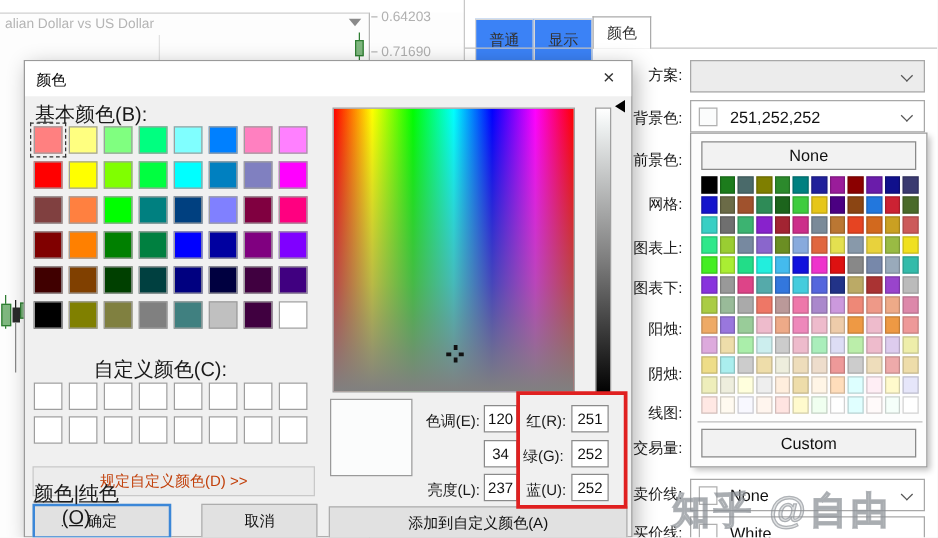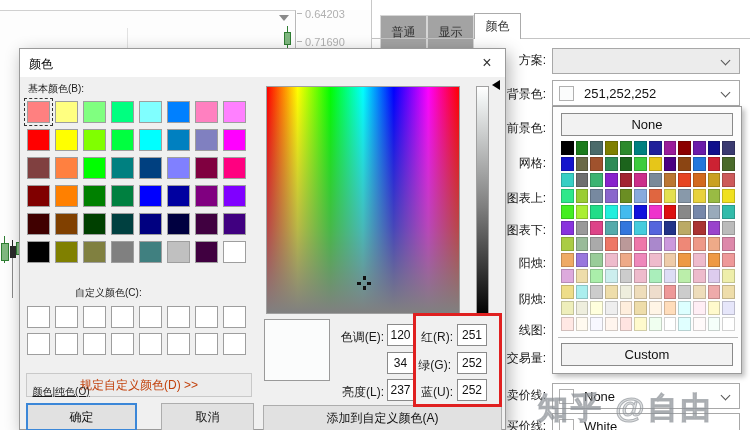--- a/index.html
+++ b/index.html
@@ -13,21 +13,21 @@
   .gridline-v { left:127px; top:28px; width:1px; height:34px; background:#e2e2e2; }
   .marker-tri { left:279px; top:15px; width:0; height:0; border-left:5px solid transparent; border-right:5px solid transparent; border-top:6px solid #8a8a8a; }
   .candle-wick { background:#2e7d32; }
   .candle-body { background:#7fb77f; border:1px solid #2e7d32; }
   .price-axis { left:297px; top:10px; width:74px; height:38px; background:#fdfdfd; }
   .price-tick { width:5px; height:1px; background:#b5b5b5; }
   .price-label { font-size:11px; color:#b0b0b0; white-space:nowrap; }
   .win-border-v { left:371px; top:0; width:1px; height:48px; background:#c8c8c8; }
 
   
-  .tab { top:15px; height:35px; background:#a3a3a3; border:1px solid #d6d6d6; font-size:12px; color:#333;
+  .tab { top:15px; height:35px; background:#3b82f6; border:1px solid #d6d6d6; font-size:12px; color:#333;
          display:flex; align-items:center; justify-content:center; width:47px; }
   .tab.active { top:13px; height:26px; background:#fff; border:1px solid #ababab; border-bottom:none; z-index:2; }
   .tabline { left:372px; top:38px; width:378px; height:1px; background:#c4c4c4; z-index:1; }
   .plabel { right:204px; font-size:12px; color:#1a1a1a; white-space:nowrap; }
   .dropdown { left:552px; width:188px; height:26px; background:#fff; border:1px solid #a8a8a8; display:flex; align-items:center; }
   .dropdown.disabled { background:#ececec; }
   .dd-swatch { width:15px; height:15px; margin-left:6px; border:1px solid #b0b0b0; background:#fff; }
   .dd-text { margin-left:10px; font-size:13px; color:#111; }
   .chev { position:absolute; right:10px; top:8px; width:7px; height:7px; border-right:1.4px solid #555; border-bottom:1.4px solid #555; transform:rotate(45deg); }
 
@@ -41,21 +41,21 @@
 
   .watermark { left:538px; top:388px; font-size:30px; font-weight:bold; letter-spacing:3px; white-space:nowrap;
                color:rgba(150,155,160,.30); -webkit-text-stroke:1px rgba(140,145,150,.65); z-index:6; }
 
   
   .dialog { left:19px; top:48px; width:487px; height:382px; background:#f0f0f0; border:1px solid #9a9a9a;
             box-shadow:3px 5px 16px rgba(0,0,0,.30); z-index:4; }
   .dlg-title { left:0; top:0; width:100%; height:28px; background:#fff; }
   .dlg-title-text { left:9px; top:7px; font-size:12px; color:#000; }
   .dlg-close { right:2px; top:2px; width:32px; height:24px; font-size:16px; color:#333; display:flex; align-items:center; justify-content:center; cursor:pointer; }
-  .sec-label { font-size:10px; color:#1a1a1a; }
+  .sec-label { font-size:16px; color:#1a1a1a; }
   .swatch-grid { display:grid; grid-template-columns:repeat(8,23px); }
   .swatch-grid .cell { width:23px; height:22px; border:1px solid #9e9e9e; }
   .basic { left:7px; top:52px; column-gap:5px; row-gap:6px; }
   .basic .cell:first-child { outline:1px dashed #333; outline-offset:2px; }
   .custom { left:7px; top:257px; column-gap:5px; row-gap:5px; }
   .btn { position:absolute; background:#e1e1e1; border:1px solid #adadad; font-size:12px; color:#111;
          display:flex; align-items:center; justify-content:center; }
   .btn.disabled { background:#ececec; border-color:#c9c9c9; color:#c2410c; }
   .btn.focused { border:2px solid #3b87d8; }
   .gradient { left:246px; top:37px; width:194px; height:228px; border:1px solid #a0a0a0;
@@ -72,20 +72,21 @@
   .num-input { position:absolute; height:22px; border:1px solid #8a8a8a; background:#fff; font-size:12px; color:#111;
                text-align:center; font-family:"Liberation Sans", sans-serif; padding:0; }
   .red-box { left:393px; top:264px; width:89px; height:94px; border:3px solid #e02020; z-index:5; }
 </style>
 </head>
 <body>
 
 <div id="app">
 
   <div class="abs chart-pane"></div>
+  <div class="abs chart-title">alian Dollar vs US Dollar</div>
   <div class="abs gridline-v"></div>
   <div class="abs marker-tri"></div>
   <div class="abs candle-wick" style="left:287px;top:26px;width:1px;height:22px;"></div>
   <div class="abs candle-body" style="left:284px;top:32px;width:7px;height:13px;"></div>
   <div class="abs price-axis"></div>
   <div class="abs price-tick" style="left:297px;top:13px;"></div>
   <div class="abs price-label" style="left:305px;top:8px;">0.64203</div>
   <div class="abs price-tick" style="left:297px;top:41px;"></div>
   <div class="abs price-label" style="left:305px;top:36px;">0.71690</div>
   <div class="abs win-border-v"></div>

